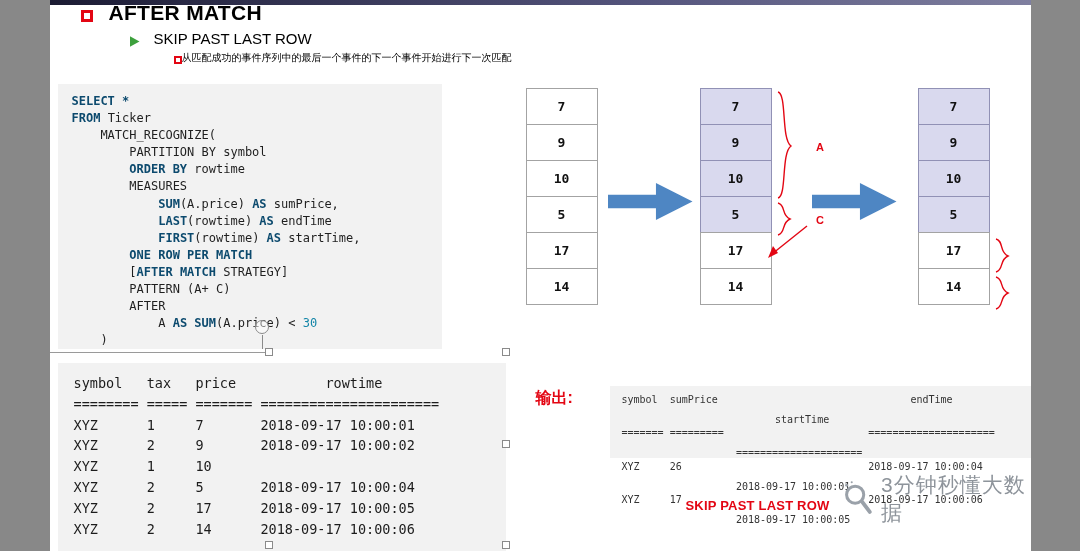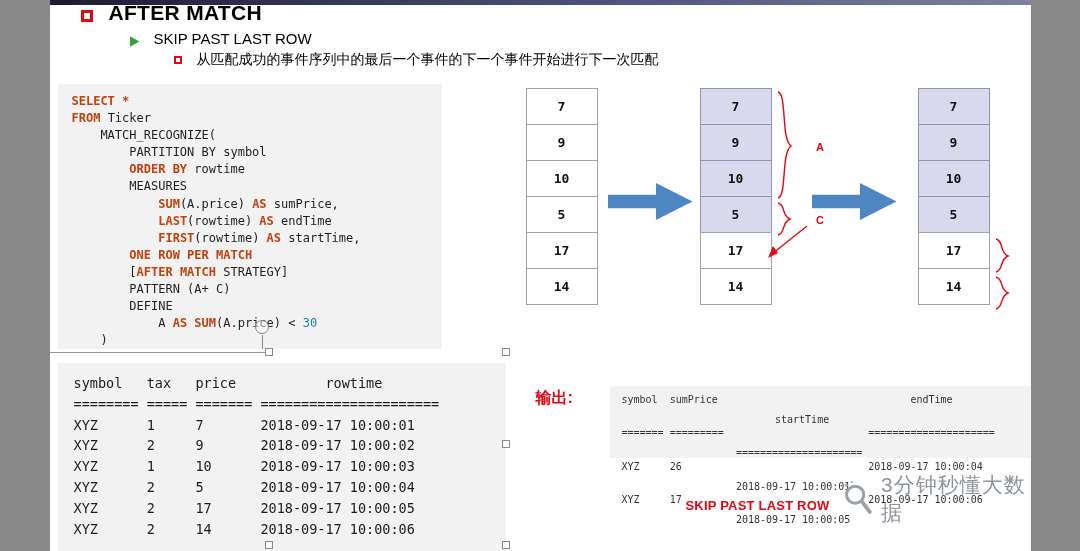--- a/index.html
+++ b/index.html
@@ -15,27 +15,27 @@
   .topbar{position:absolute;left:0;top:0;width:1080px;height:5px;
     background:linear-gradient(90deg,#1b1b33,#55557d 55%,#8a8aa8);}
   
   .sq{position:absolute;background:#fff;}
   .sq-lg{left:31px;top:10px;width:12px;height:12px;border:3px solid var(--red);}
   .sq-sm{left:124px;top:56px;width:8px;height:8px;border:2px solid var(--red);}
   .title{position:absolute;left:59px;top:1px;font-size:21px;font-weight:600;color:#000;letter-spacing:.3px;}
   .tri{position:absolute;left:80px;top:36px;width:10px;height:11px;background:var(--green);
     clip-path:polygon(0 0,100% 50%,0 100%);}
   .bullet2{position:absolute;left:104px;top:30px;font-size:15px;color:#000;}
-  .bullet3{position:absolute;left:147px;top:51px;font-size:14px;color:#000;}
+  .bullet3{position:absolute;left:132px;top:51px;font-size:10px;color:#000;}
   
   .codeblock{position:absolute;left:8px;top:84px;width:384px;height:265px;background:#f2f2f2;
     padding:9px 0 0 14px;}
   .code-line{font-family:"DejaVu Sans Mono",monospace;font-size:12px;line-height:17.1px;
     white-space:pre;color:#1f1f1f;}
-  .code-line .kw{font-weight:bold;color:#c2410c;}
+  .code-line .kw{font-weight:bold;color:#0c4a6e;}
   .code-line .num{color:var(--numcolor);}
   
   .asc{position:absolute;background:#f2f2f2;font-family:"DejaVu Sans Mono",monospace;color:#1c1c1c;}
   .asc .tr{display:flex;white-space:pre;}
   .input{left:8px;top:363px;width:448px;height:188px;padding:10px 0 0 16px;
     font-size:13.5px;line-height:20.8px;}
   .input .td:nth-child(1){width:9ch;}
   .input .td:nth-child(2){width:6ch;}
   .input .td:nth-child(3){width:8ch;}
   .input .td:nth-child(4){width:23ch;}
@@ -97,31 +97,31 @@
       <div class="code-line"><span>    MATCH_RECOGNIZE(</span></div>
       <div class="code-line"><span>        PARTITION BY symbol</span></div>
       <div class="code-line"><span>        </span><span class="kw">ORDER BY</span><span> rowtime</span></div>
       <div class="code-line"><span>        MEASURES</span></div>
       <div class="code-line"><span>            </span><span class="kw">SUM</span><span>(A.price) </span><span class="kw">AS</span><span> sumPrice,</span></div>
       <div class="code-line"><span>            </span><span class="kw">LAST</span><span>(rowtime) </span><span class="kw">AS</span><span> endTime</span></div>
       <div class="code-line"><span>            </span><span class="kw">FIRST</span><span>(rowtime) </span><span class="kw">AS</span><span> startTime,</span></div>
       <div class="code-line"><span>        </span><span class="kw">ONE ROW PER MATCH</span></div>
       <div class="code-line"><span>        [</span><span class="kw">AFTER MATCH</span><span> STRATEGY]</span></div>
       <div class="code-line"><span>        PATTERN (A+ C)</span></div>
-      <div class="code-line"><span>        DEFINE</span></div>
+      <div class="code-line"><span>        AFTER</span></div>
       <div class="code-line"><span>            A </span><span class="kw">AS SUM</span><span>(A.price) &lt; </span><span class="num">30</span></div>
       <div class="code-line"><span>    )</span></div>
     </div>
 
   <div class="asc input" id="inputTable">
       <div class="tr head"><span class="td">symbol</span><span class="td">tax</span><span class="td">price</span><span class="td">rowtime</span></div>
       <div class="tr sep"><span class="td">========</span><span class="td">=====</span><span class="td">=======</span><span class="td">======================</span></div>
       <div class="tr row"><span class="td">XYZ</span><span class="td">1</span><span class="td">7</span><span class="td">2018-09-17 10:00:01</span></div>
       <div class="tr row"><span class="td">XYZ</span><span class="td">2</span><span class="td">9</span><span class="td">2018-09-17 10:00:02</span></div>
-      <div class="tr row"><span class="td">XYZ</span><span class="td">1</span><span class="td">10</span><span class="td">2018-09-17 10:00:03</span></div>
+      <div class="tr row"><span class="td">XYZ</span><span class="td">1</span><span class="td">10</span></div>
       <div class="tr row"><span class="td">XYZ</span><span class="td">2</span><span class="td">5</span><span class="td">2018-09-17 10:00:04</span></div>
       <div class="tr row"><span class="td">XYZ</span><span class="td">2</span><span class="td">17</span><span class="td">2018-09-17 10:00:05</span></div>
       <div class="tr row"><span class="td">XYZ</span><span class="td">2</span><span class="td">14</span><span class="td">2018-09-17 10:00:06</span></div>
     </div>
 
   <div class="stack" id="stack1">
       <div class="box">7</div>
       <div class="box">9</div>
       <div class="box">10</div>
       <div class="box">5</div>

